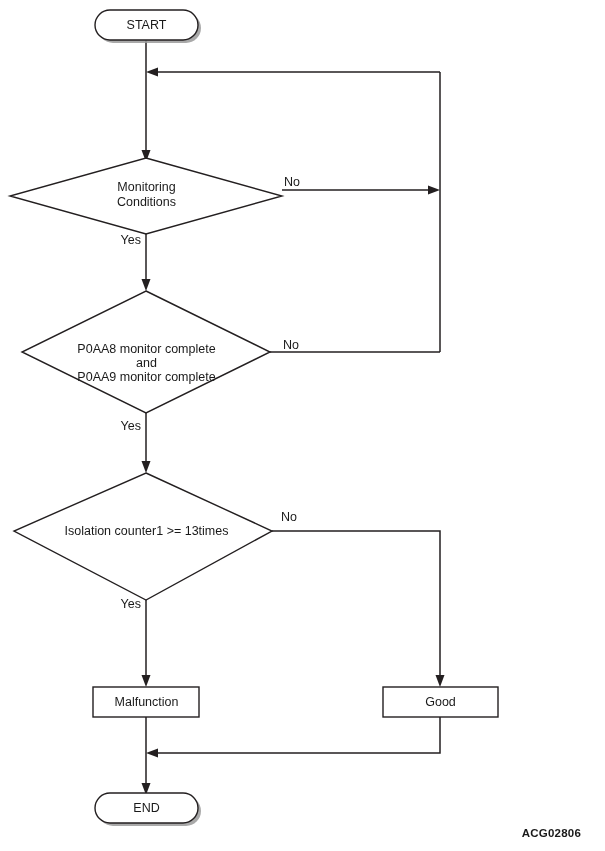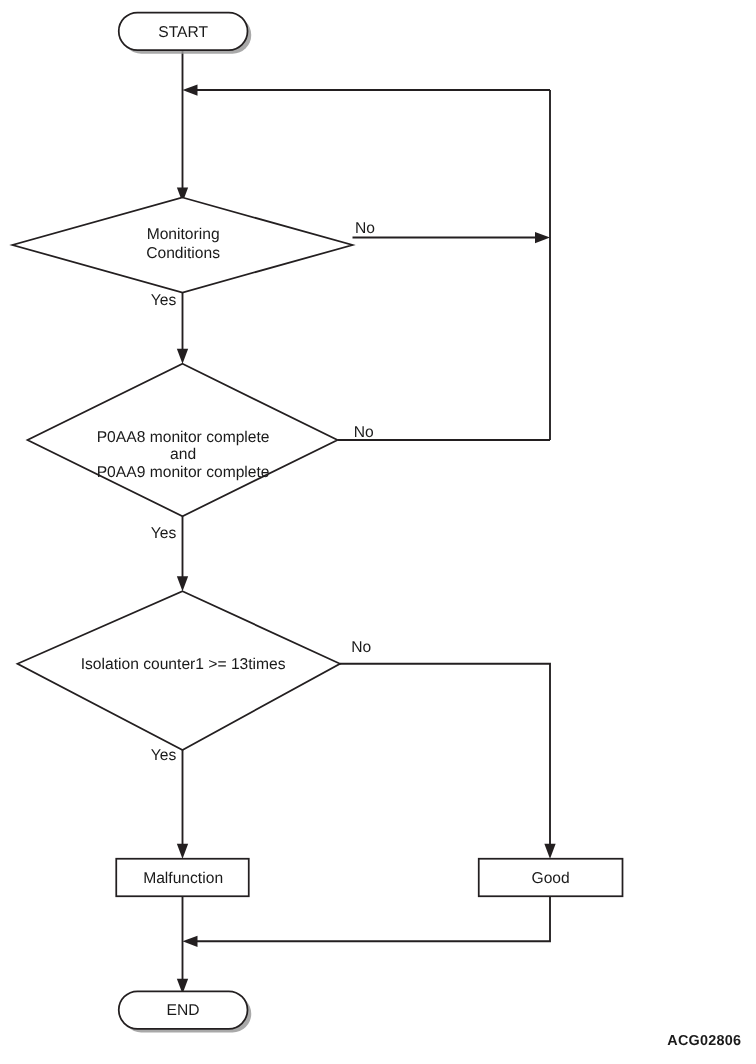--- a/index.html
+++ b/index.html
@@ -52,21 +52,21 @@
   .branch-label {
     font-family: "Liberation Sans", sans-serif;
     font-size: 12.5px;
     fill: #1a1a1a;
     dominant-baseline: middle;
   }
   .branch-label.yes-label { text-anchor: end; }
   .branch-label.no-label  { text-anchor: start; }
   .figure-code {
     position: absolute;
-    right: 12px;
+    right: 24px;
     bottom: 12px;
     font-family: "Liberation Sans", sans-serif;
     font-size: 11.5px;
     font-weight: bold;
     color: #1a1a1a;
     letter-spacing: 0.2px;
   }
 </style>
 </head>
 <body>

